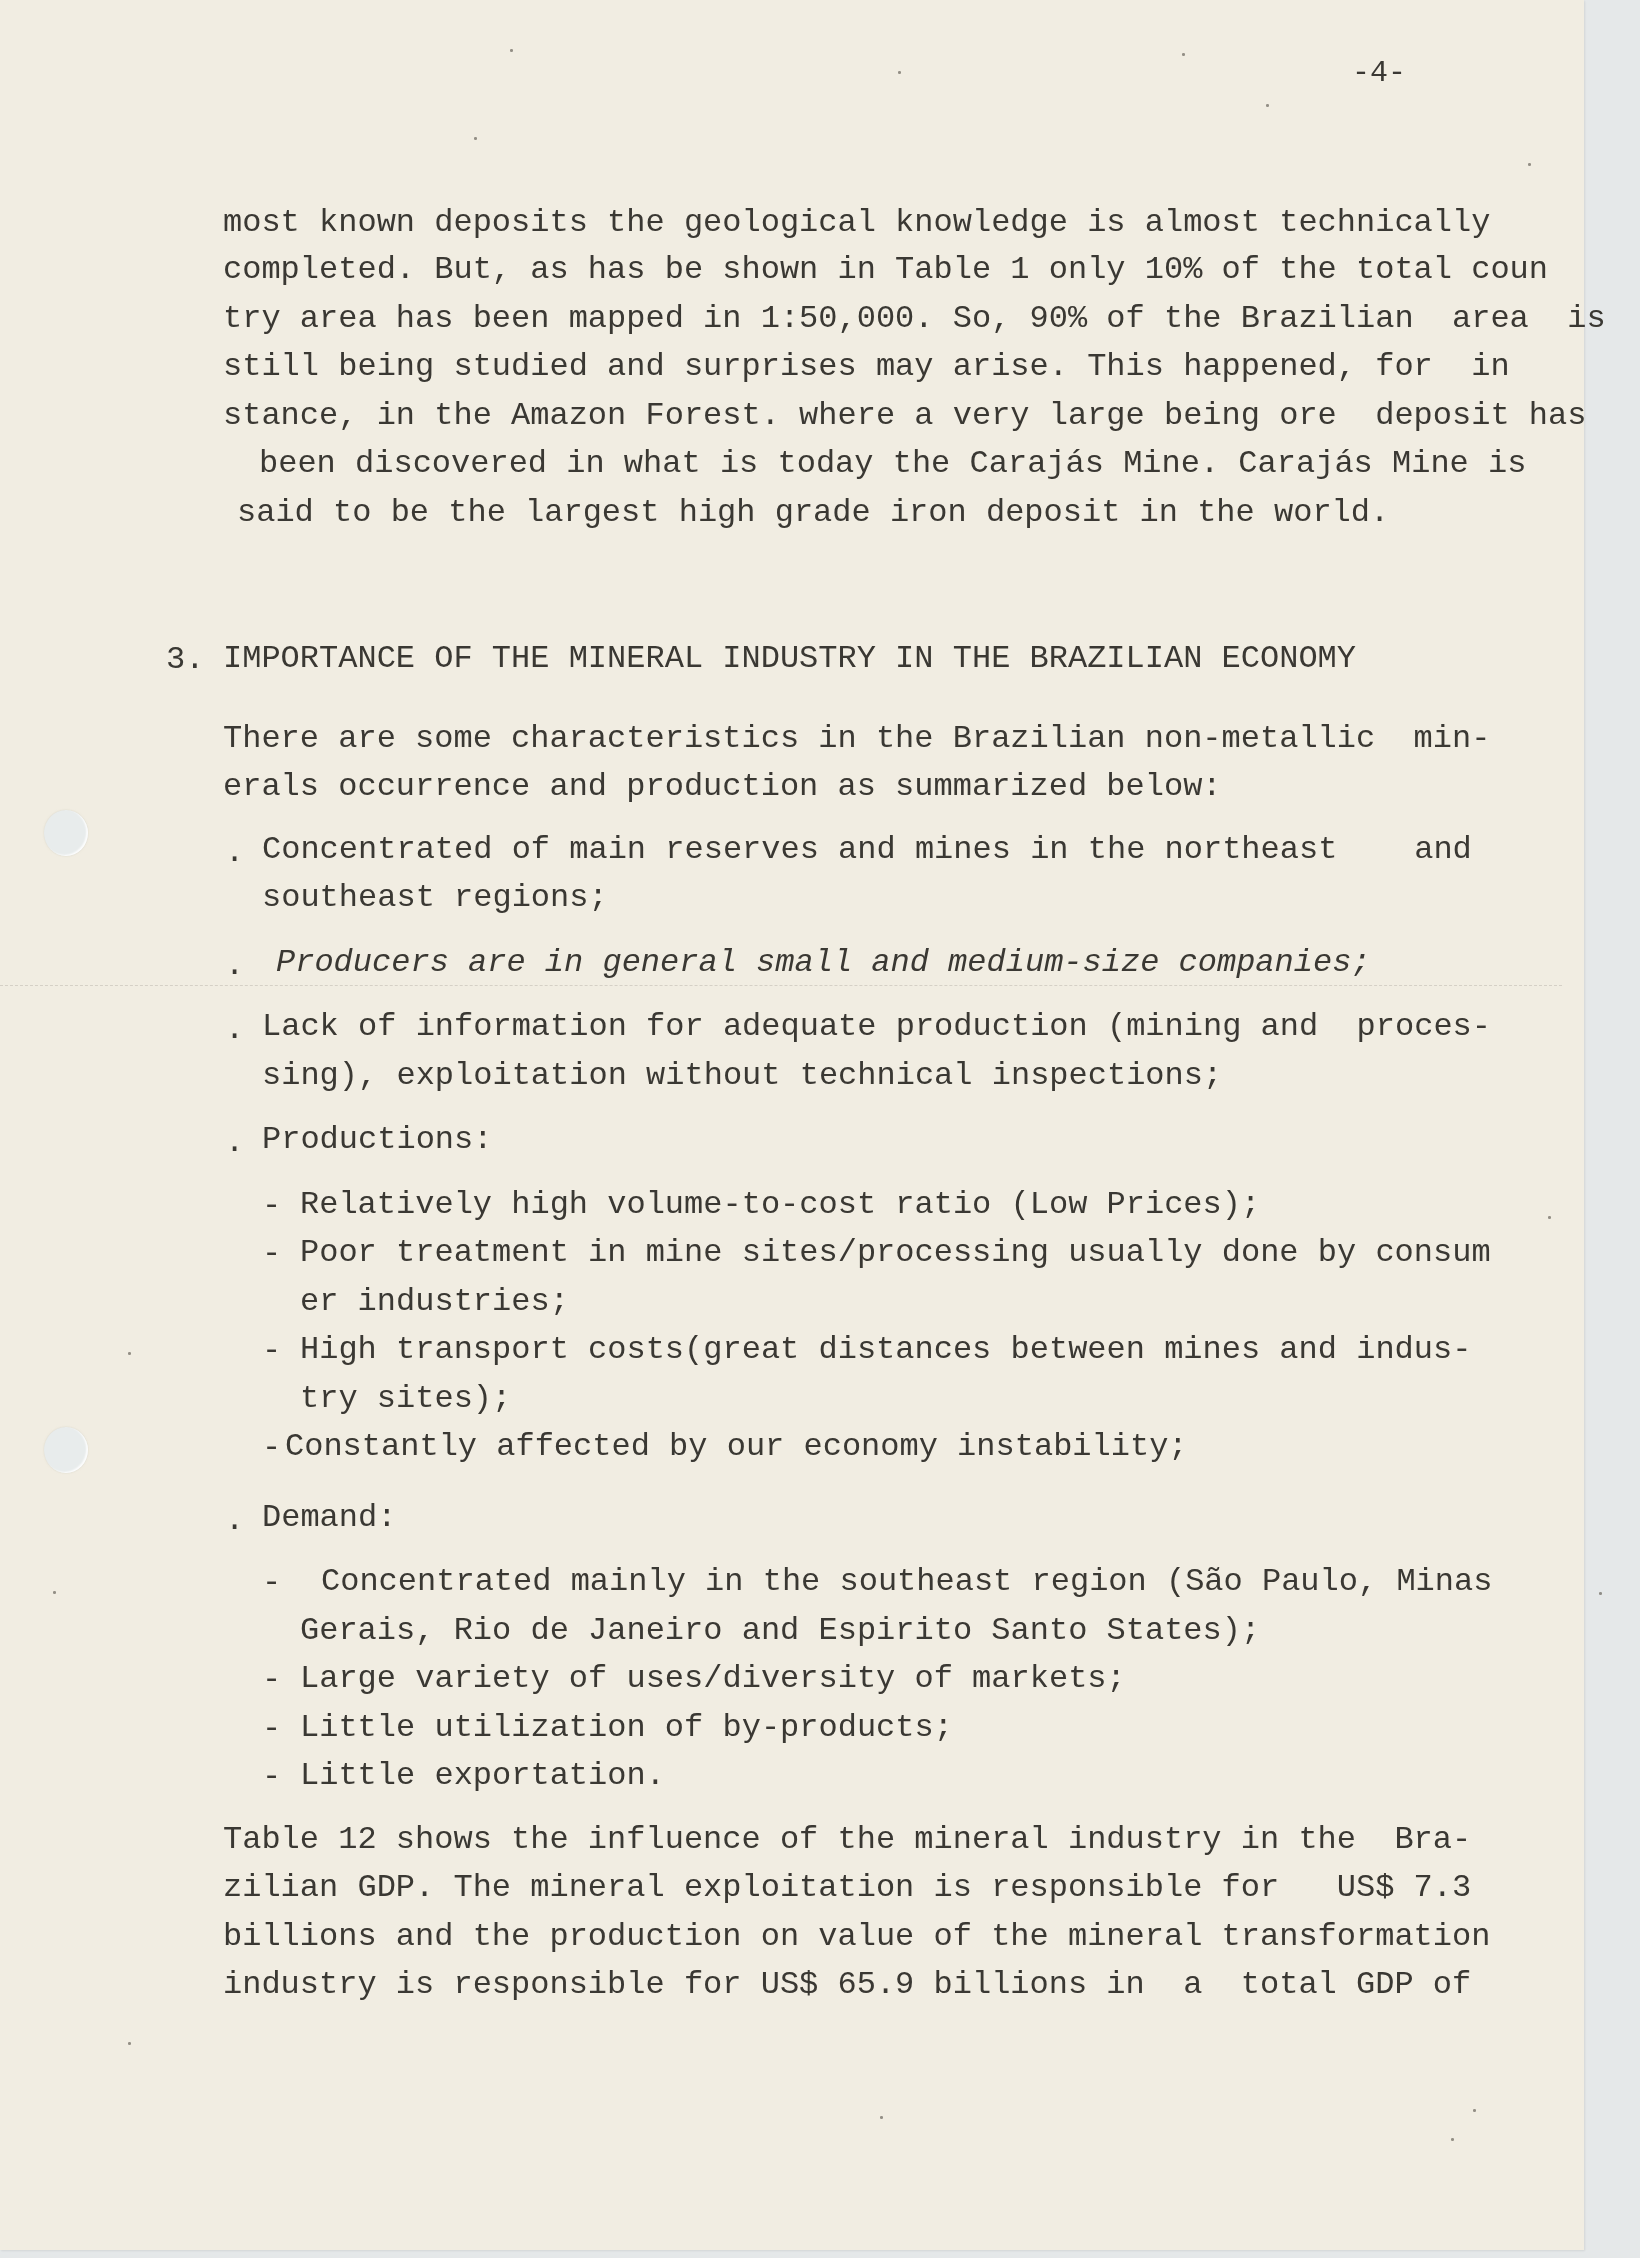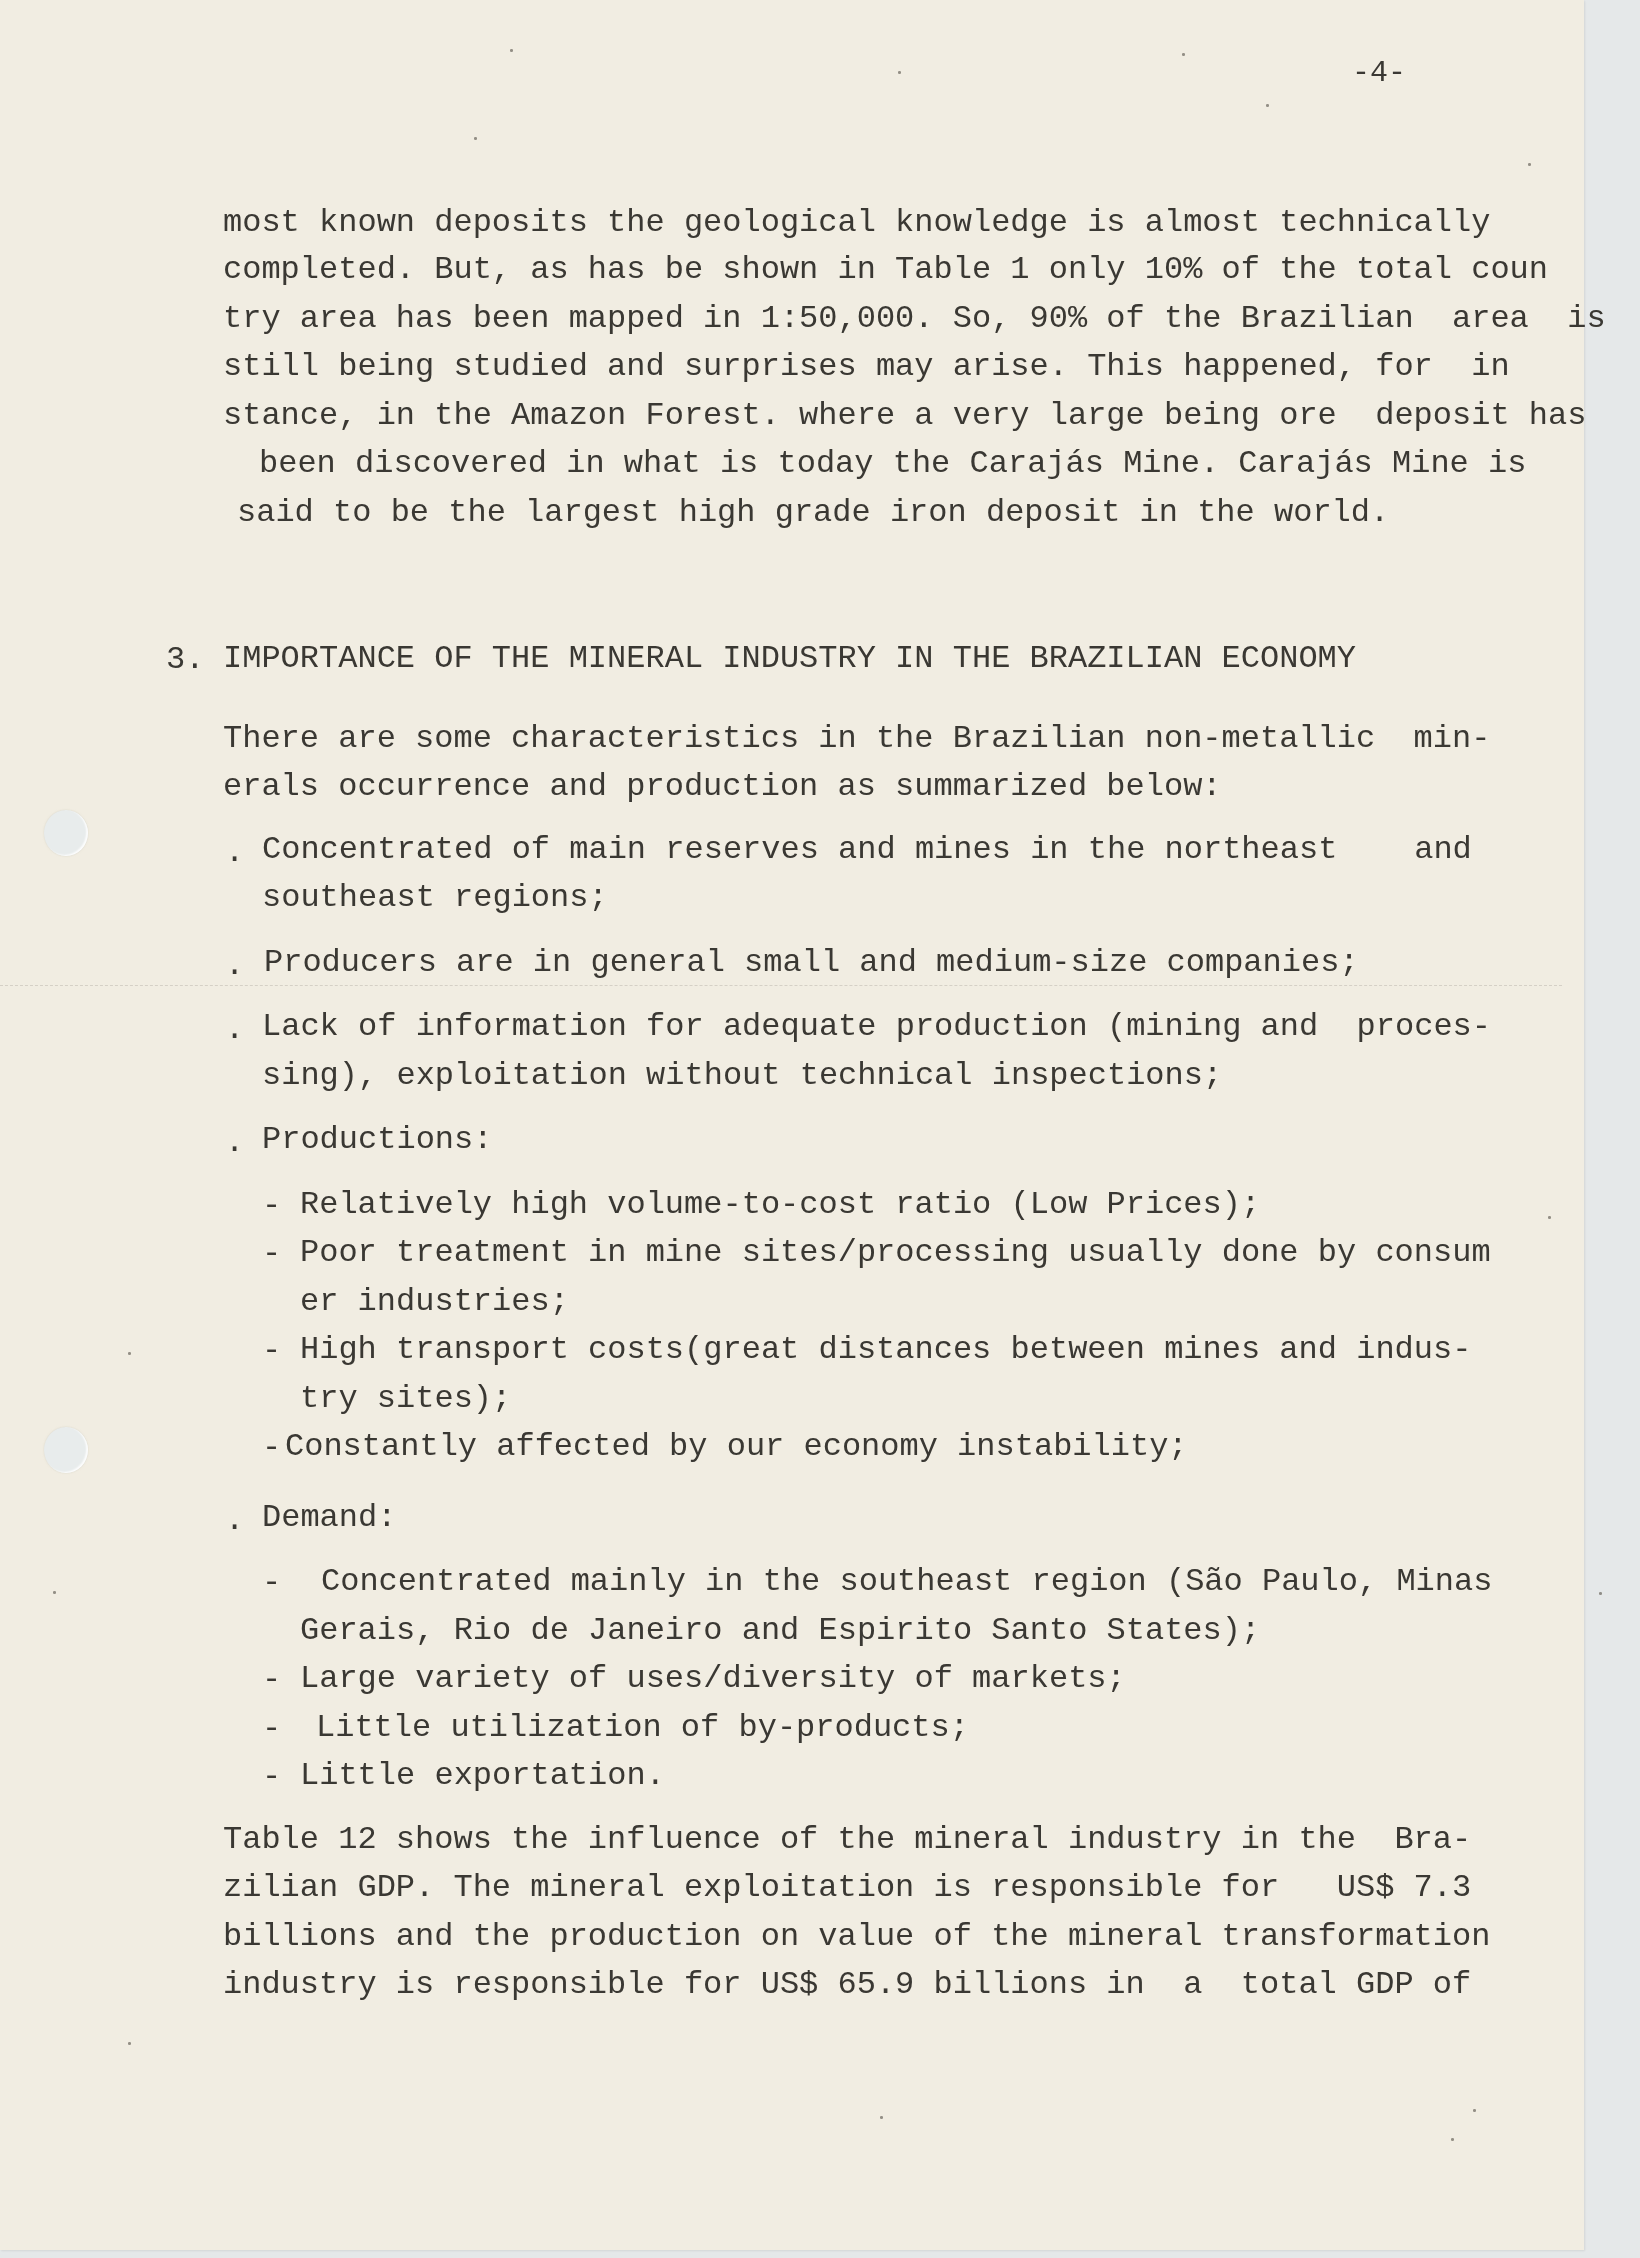--- a/index.html
+++ b/index.html
@@ -65,21 +65,21 @@
   <div>
 
     <div>
       <span class="bullet" style="left:225px; top:834px;">.</span>
       <div class="line" style="left:262px; top:832px;">Concentrated of main reserves and mines in the northeast    and</div>
       <div class="line" style="left:262px; top:880px;">southeast regions;</div>
     </div>
 
     <div>
       <span class="bullet" style="left:225px; top:947px;">.</span>
-      <div class="line" style="left:264px; top:945px;">Producers are in general small and medium-size companies;</div>
+      <div class="line" style="left:276px; top:945px;font-style:italic;">Producers are in general small and medium-size companies;</div>
     </div>
 
     <div>
       <span class="bullet" style="left:225px; top:1011px;">.</span>
       <div class="line" style="left:262px; top:1009px;">Lack of information for adequate production (mining and  proces-</div>
       <div class="line" style="left:262px; top:1058px;">sing), exploitation without technical inspections;</div>
     </div>
 
     <div>
       <span class="bullet" style="left:225px; top:1124px;">.</span>
@@ -105,21 +105,21 @@
       <div class="line" style="left:262px; top:1500px;">Demand:</div>
 
       <span class="bullet" style="left:262px; top:1564px;">-</span>
       <div class="line" style="left:309px; top:1564px;margin-left:12px;">Concentrated mainly in the southeast region (São Paulo, Minas</div>
       <div class="line" style="left:300px; top:1613px;">Gerais, Rio de Janeiro and Espirito Santo States);</div>
 
       <span class="bullet" style="left:262px; top:1661px;">-</span>
       <div class="line" style="left:300px; top:1661px;">Large variety of uses/diversity of markets;</div>
 
       <span class="bullet" style="left:262px; top:1710px;">-</span>
-      <div class="line" style="left:316px; top:1710px;text-align:center;">Little utilization of by-products;</div>
+      <div class="line" style="left:300px; top:1710px;text-align:center;">Little utilization of by-products;</div>
 
       <span class="bullet" style="left:262px; top:1758px;">-</span>
       <div class="line" style="left:300px; top:1758px;">Little exportation.</div>
     </div>
   </div>
 
   <div>
     <div class="line" style="left:223px; top:1822px;">Table 12 shows the influence of the mineral industry in the  Bra-</div>
     <div class="line" style="left:223px; top:1870px;">zilian GDP. The mineral exploitation is responsible for   US$ 7.3</div>
     <div class="line" style="left:223px; top:1919px;">billions and the production on value of the mineral transformation</div>

